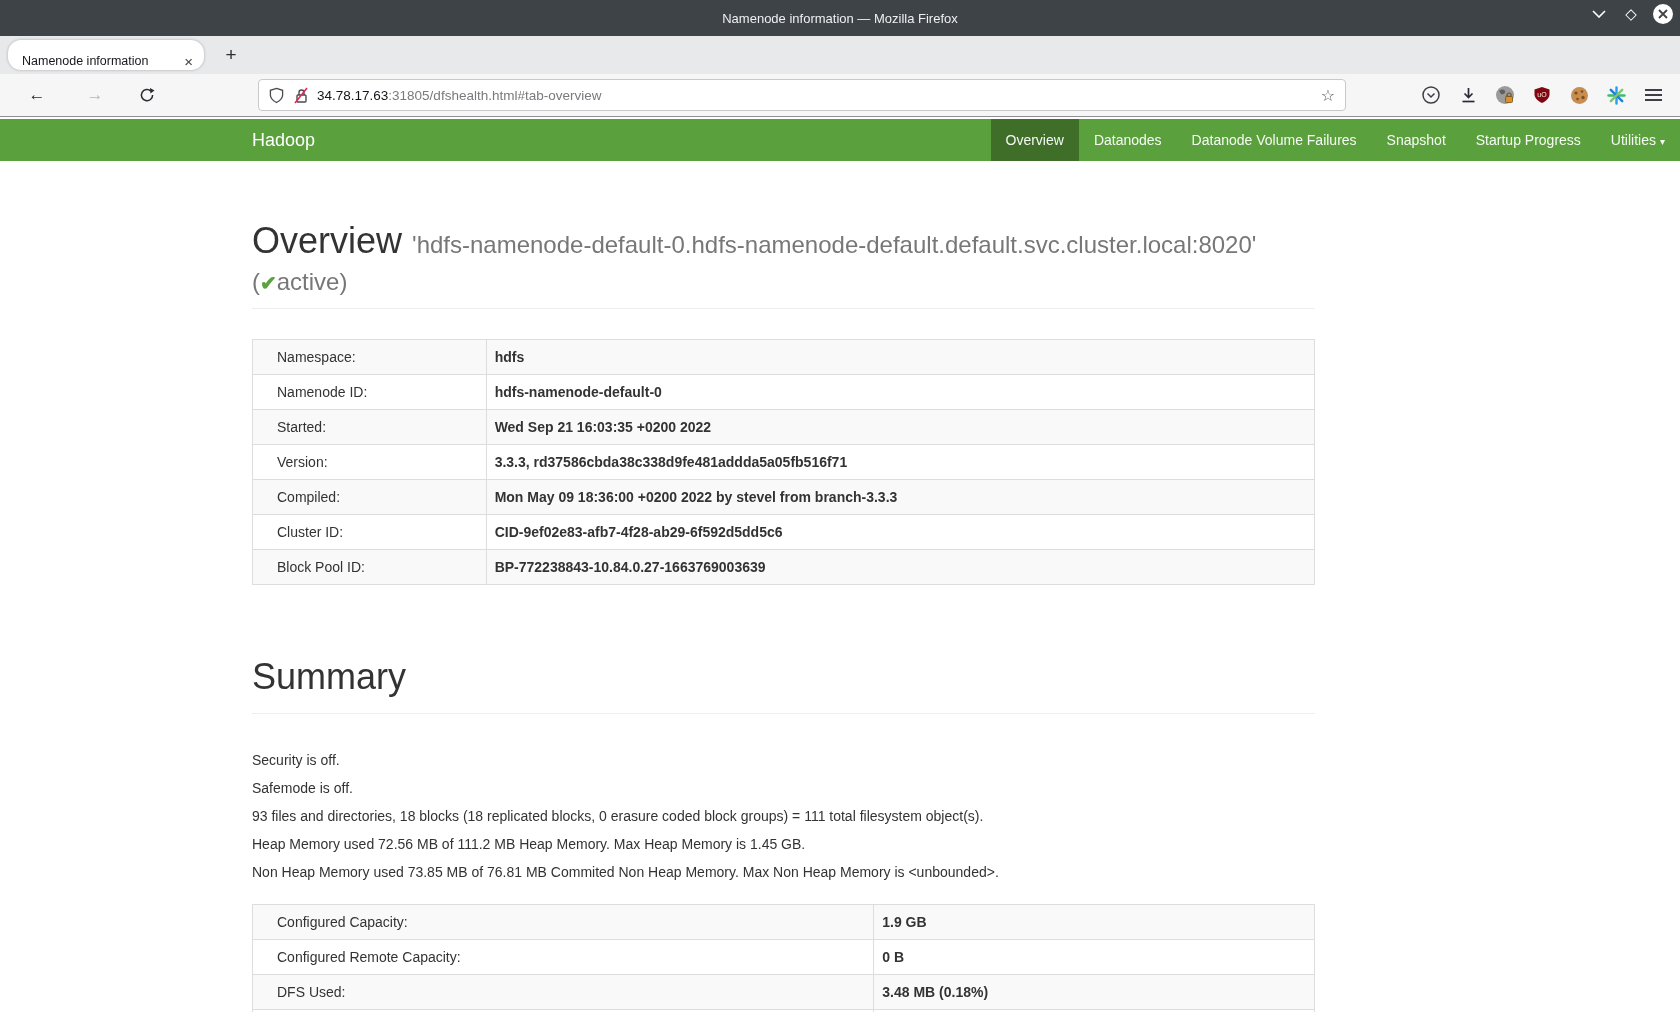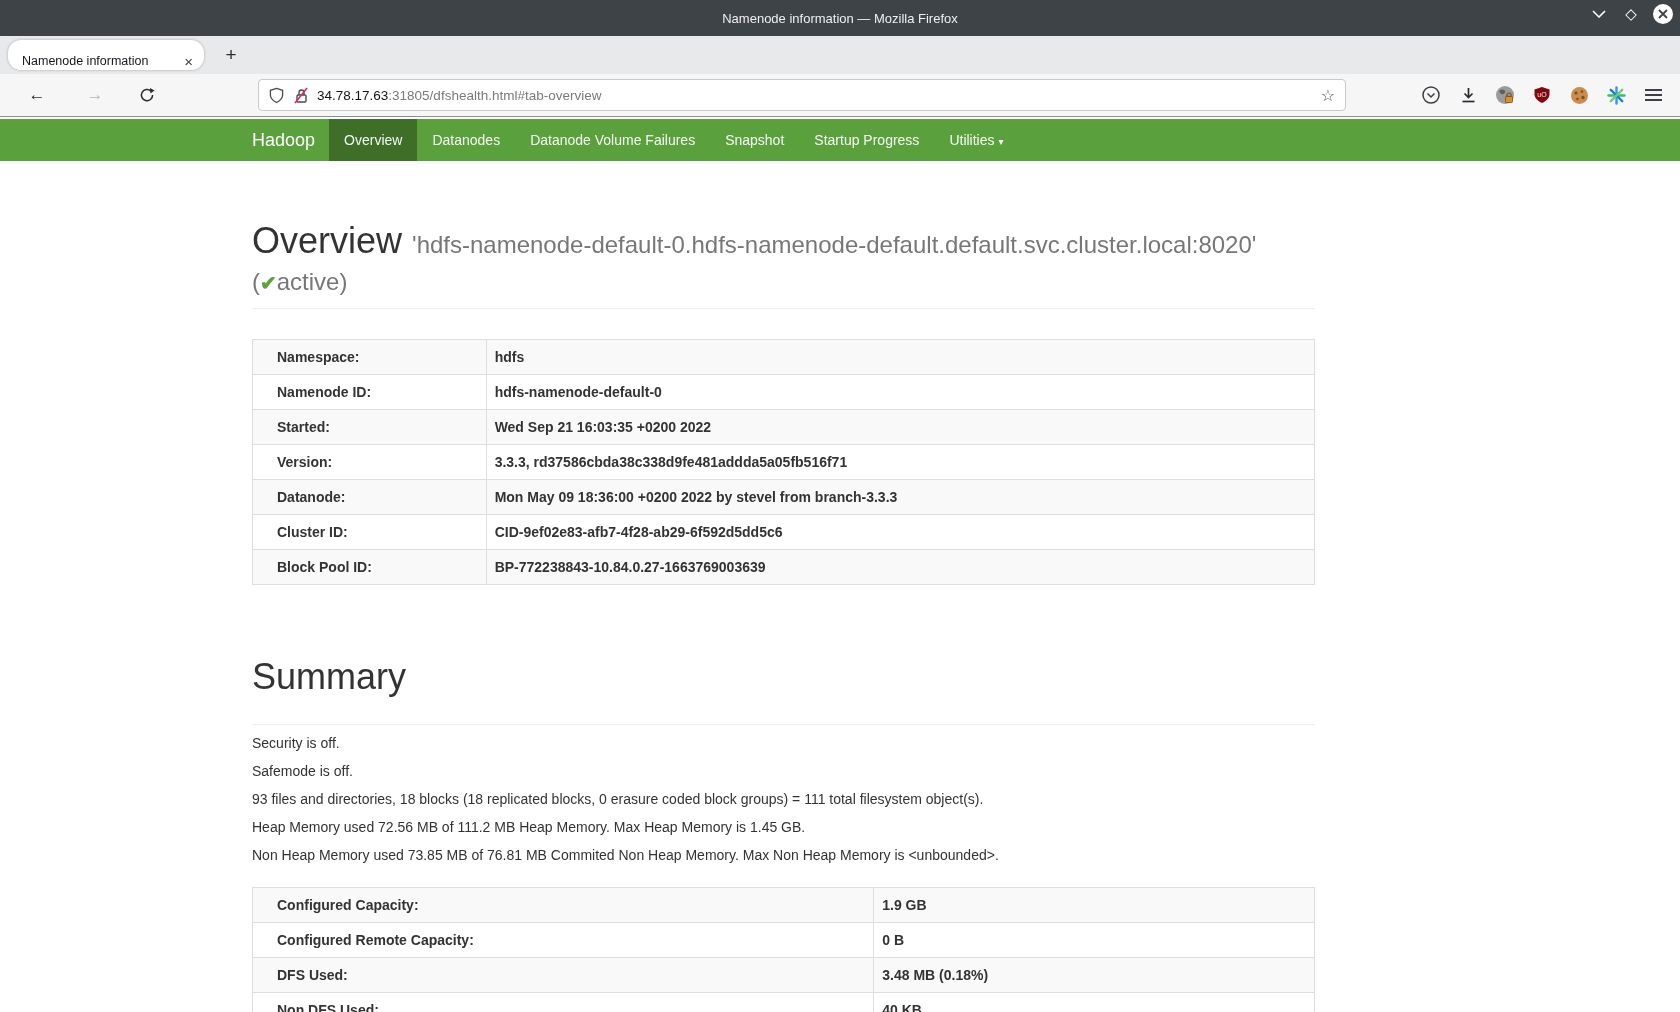--- a/index.html
+++ b/index.html
@@ -50,50 +50,50 @@
   .url-rest { color:#7a7a7e; }
   .url-star { font-size:16px; color:#55545b; margin-left:8px; }
   .ext-icons { margin-left:auto; display:flex; align-items:center; gap:15px;
     padding-right:4px; }
   .ext-icons > div { width:22px; height:22px; display:flex;
     align-items:center; justify-content:center; }
 
   
   .page { height:902px; background:#fff; padding-top:2px; overflow:hidden; }
   .hnav { height:42px; background:#5aa03c; display:flex; align-items:stretch;
-    padding-left:252px; }
+    padding-left:252px;justify-content:space-between; }
   .brand { color:#fff; font-size:18px; line-height:42px; padding-right:14px; }
   .hnav-items { display:flex; list-style:none; }
   .hnav-items li { font-size:14px; line-height:42px; padding:0 15px;
     color:rgba(255,255,255,.95); cursor:pointer; white-space:nowrap; }
   .hnav-items li.active { background:#3e6e28; }
   .caret { font-size:10px; margin-left:4px; }
 
   .container { margin-left:252px; width:1063px; color:#333; }
 
   .page-header { border-bottom:1px solid #eee; }
   .ph-overview { margin-top:60px; padding-bottom:8px; }
-  .ph-summary  { margin-top:72px; padding-bottom:27px; }
+  .ph-summary  { margin-top:72px; padding-bottom:16px; }
   h1 { font-size:36px; font-weight:500; color:#333; line-height:40px; }
   h1 .subtitle { font-size:24px; font-weight:400; color:#777;margin-top:42px; }
   .status-line { font-size:24px; color:#777; line-height:34px; }
   .check { color:#5fa341; font-size:20px; font-weight:bold; }
 
   table.info { border-collapse:collapse; width:100%; font-size:14px;
     border:1px solid #ddd; }
   table.info th, table.info td { border:1px solid #ddd; padding:7px 8px;
     text-align:left; line-height:20px; font-weight:bold; }
-  table.info th { font-weight:bold; color:#333;padding-left:24px; }
+  table.info th { font-weight:normal; color:#333;padding-left:24px; }
   table.info tr:nth-child(odd) { background:#f9f9f9; }
   .tbl-1 { margin-top:30px; }
   .tbl-1 th { width:22%; }
   .tbl-2 { margin-top:22px; }
   .tbl-2 th { width:58.5%; }
 
-  .summary-lines { margin-top:8px; }
+  .summary-lines { margin-top:36px; }
   .summary-lines p { font-size:14px; line-height:20px; margin-bottom:8px;
     color:#333; }
 </style>
 </head>
 <body>
 
 <div class="titlebar">
   <div class="ff-logo"></div>
   <div class="window-title">Namenode information — Mozilla Firefox</div>
   <div class="win-controls">
@@ -231,21 +231,21 @@
           </tr>
         <tr>
           <th>Started:</th>
           <td>Wed Sep 21 16:03:35 +0200 2022</td>
           </tr>
         <tr>
           <th>Version:</th>
           <td>3.3.3, rd37586cbda38c338d9fe481addda5a05fb516f71</td>
           </tr>
         <tr>
-          <th>Datanode:</th>
+          <th>Compiled:</th>
           <td>Mon May 09 18:36:00 +0200 2022 by stevel from branch-3.3.3</td>
           </tr>
         <tr>
           <th>Cluster ID:</th>
           <td>CID-9ef02e83-afb7-4f28-ab29-6f592d5dd5c6</td>
           </tr>
         <tr>
           <th>Block Pool ID:</th>
           <td>BP-772238843-10.84.0.27-1663769003639</td>
           </tr>

